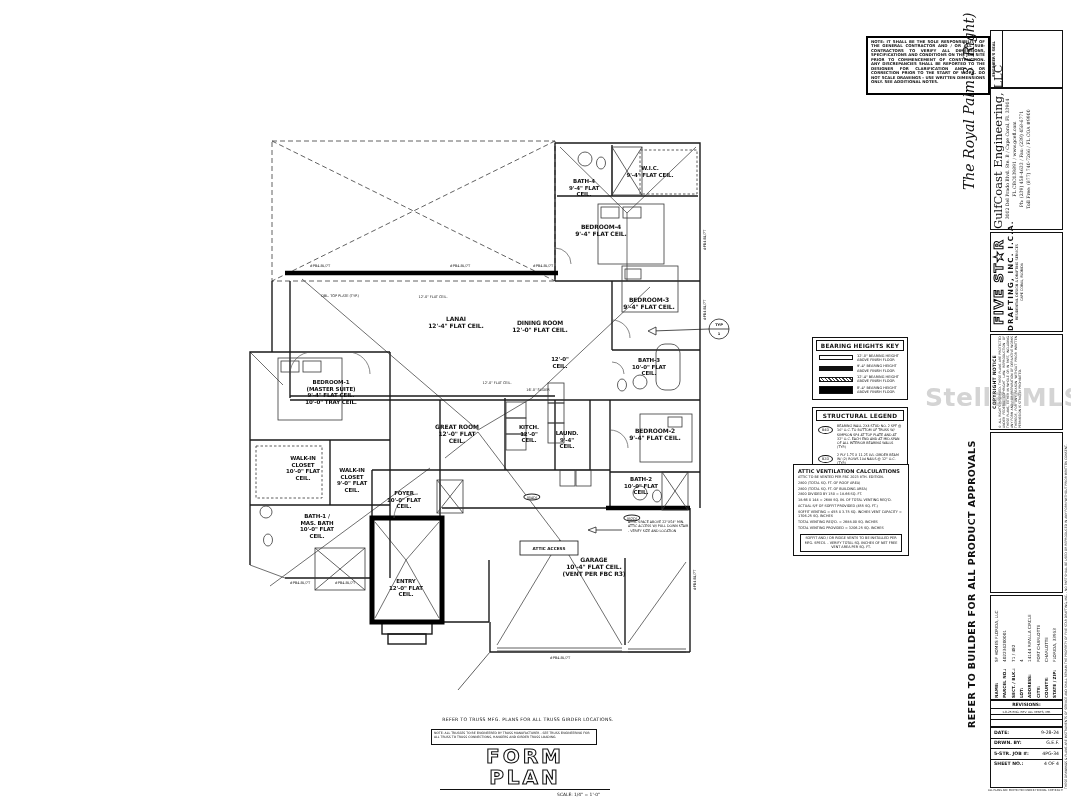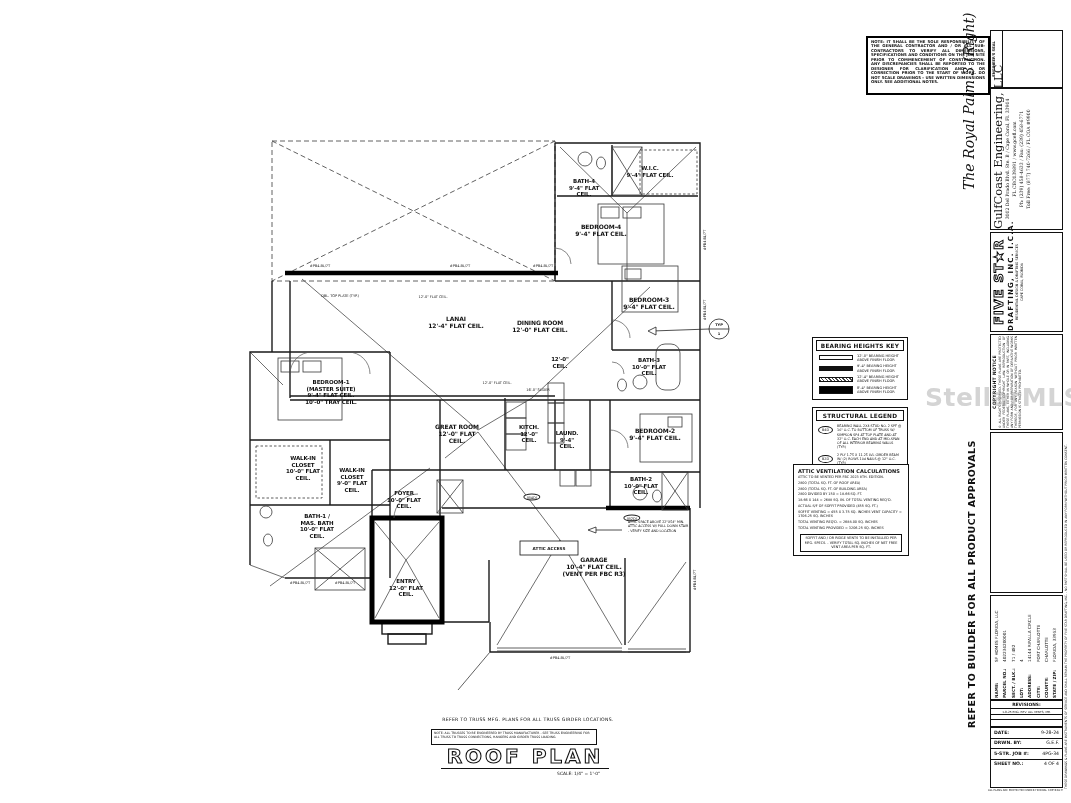--- a/index.html
+++ b/index.html
@@ -475,17 +475,17 @@
 
   <div class="vrot refer-note" style="left:966px;top:728px;width:192px;height:16px">REFER TO BUILDER FOR ALL PRODUCT APPROVALS</div>
   <div class="vrot edge-print" style="left:1064px;top:789px;width:440px;height:6px">THESE DRAWINGS &amp; PLANS ARE INSTRUMENTS OF SERVICE AND SHALL REMAIN THE PROPERTY OF FIVE STAR DRAFTING, INC. - NO PART SHALL BE USED OR REPRODUCED IN ANY FORM WITHOUT PRIOR WRITTEN CONSENT.</div>
   <div class="edge-print" style="position:absolute;left:988px;top:789px;width:76px;font-size:2.6px">ALL PLANS ARE PROTECTED UNDER FEDERAL COPYRIGHT LAW - FIVE STAR DRAFTING, INC.</div>
 
   <div class="watermark">StellarMLS</div>
 
   <div class="truss-note" style="left:528px;top:719px">REFER TO TRUSS MFG. PLANS FOR ALL TRUSS GIRDER LOCATIONS.</div>
   <div class="boxed-note">NOTE: ALL TRUSSES TO BE ENGINEERED BY TRUSS MANUFACTURER - SEE TRUSS ENGINEERING FOR ALL TRUSS TO TRUSS CONNECTIONS, HANGERS AND GIRDER TRUSS LOADING.</div>
   <div class="plan-title-wrap">
-    <div class="plan-title">ROOF PLAN</div>
+    <div class="plan-title">FORM PLAN</div>
     <div class="plan-scale">SCALE: 1/4" = 1'-0"</div>
   </div>
 
 </div>
 
 </body></html>

